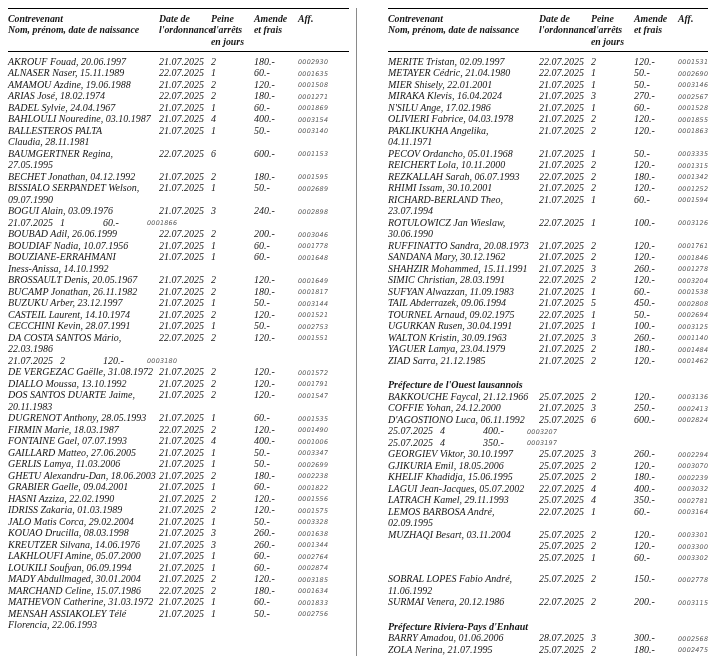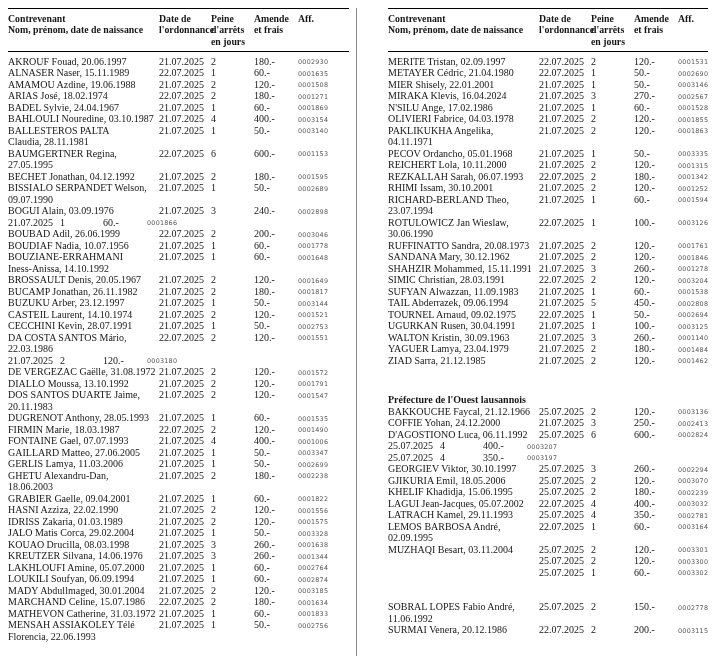--- a/index.html
+++ b/index.html
@@ -1,44 +1,44 @@
 <!DOCTYPE html>
 <html><head>
 <meta charset="utf-8">
 <style>
   html,body{margin:0;padding:0;}
   body{
     width:713px;height:664px;background:#ffffff;overflow:hidden;
     font-family:"Liberation Serif", serif;color:#161616;
     -webkit-font-smoothing:antialiased;
   }
-  .page{position:relative;width:713px;height:528px;}
+  .page{position:relative;width:713px;height:528px;font-style:italic;}
   .divider{position:absolute;left:356px;top:8px;height:648px;width:1px;background:#8a8a8a;}
   .col{position:absolute;top:8px;}
   .col0{left:8px;width:341px;}
   .col1{left:388px;width:320px;}
   .toprule{border-top:1.6px solid #000;height:0;}
   .thead{display:flex;font-weight:bold;font-size:9.8px;line-height:11.3px;padding:4px 0 3px 0;}
   .thead .c{white-space:pre-line;}
   .headrule{border-top:1.6px solid #000;height:0;margin-top:1px;}
   .tbody{font-size:10px;line-height:11.5px;margin-top:4px;}
   .c{flex-shrink:0;}
   .c-name{width:148px;padding-right:3px;white-space:pre-line;}
   .c-date{width:52px;}
   .c-days{width:43px;}
   .c-fine{width:44px;}
   .c-aff{
     width:52px;font-family:"DejaVu Sans", sans-serif;font-size:6.4px;
     color:#555;letter-spacing:.25px;padding-top:2.5px;line-height:9px;
   }
   .row{display:flex;}
-  .row.gap{margin-bottom:23px;}
+  .row.gap{margin-bottom:10px;}
   .vals{display:flex;flex-direction:column;}
   .vline{display:flex;}
-  .sec-title{font-weight:bold;margin-top:28px;}
+  .sec-title{font-weight:bold;margin-top:13px;}
 </style>
 </head>
 <body>
 
 <div class="page">
   <div class="divider"></div>
   <section class="col col0">
       <div class="toprule"></div>
       <div class="thead">
         <div class="c c-name">Contrevenant

